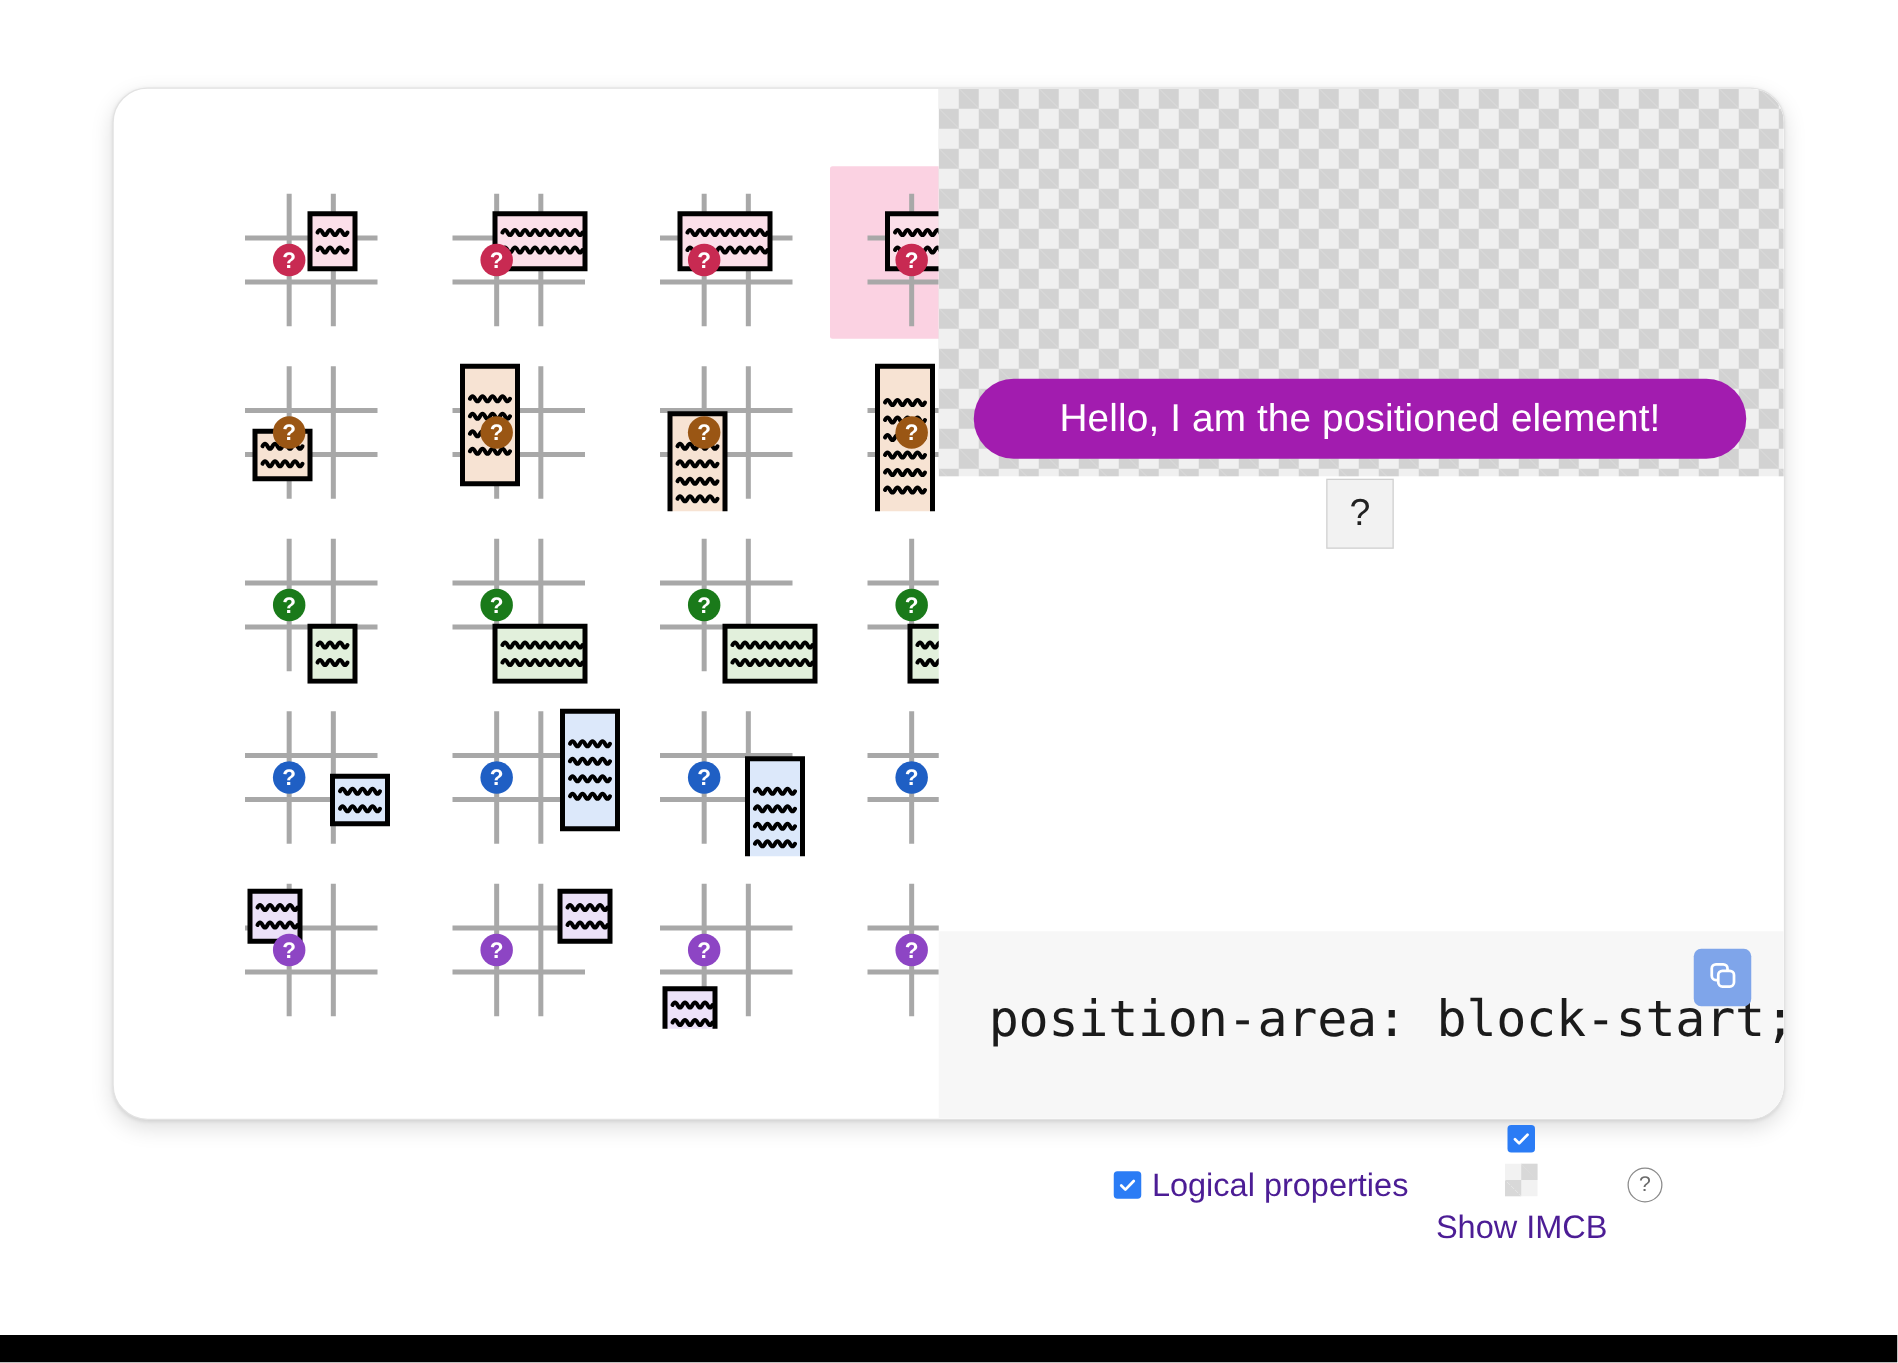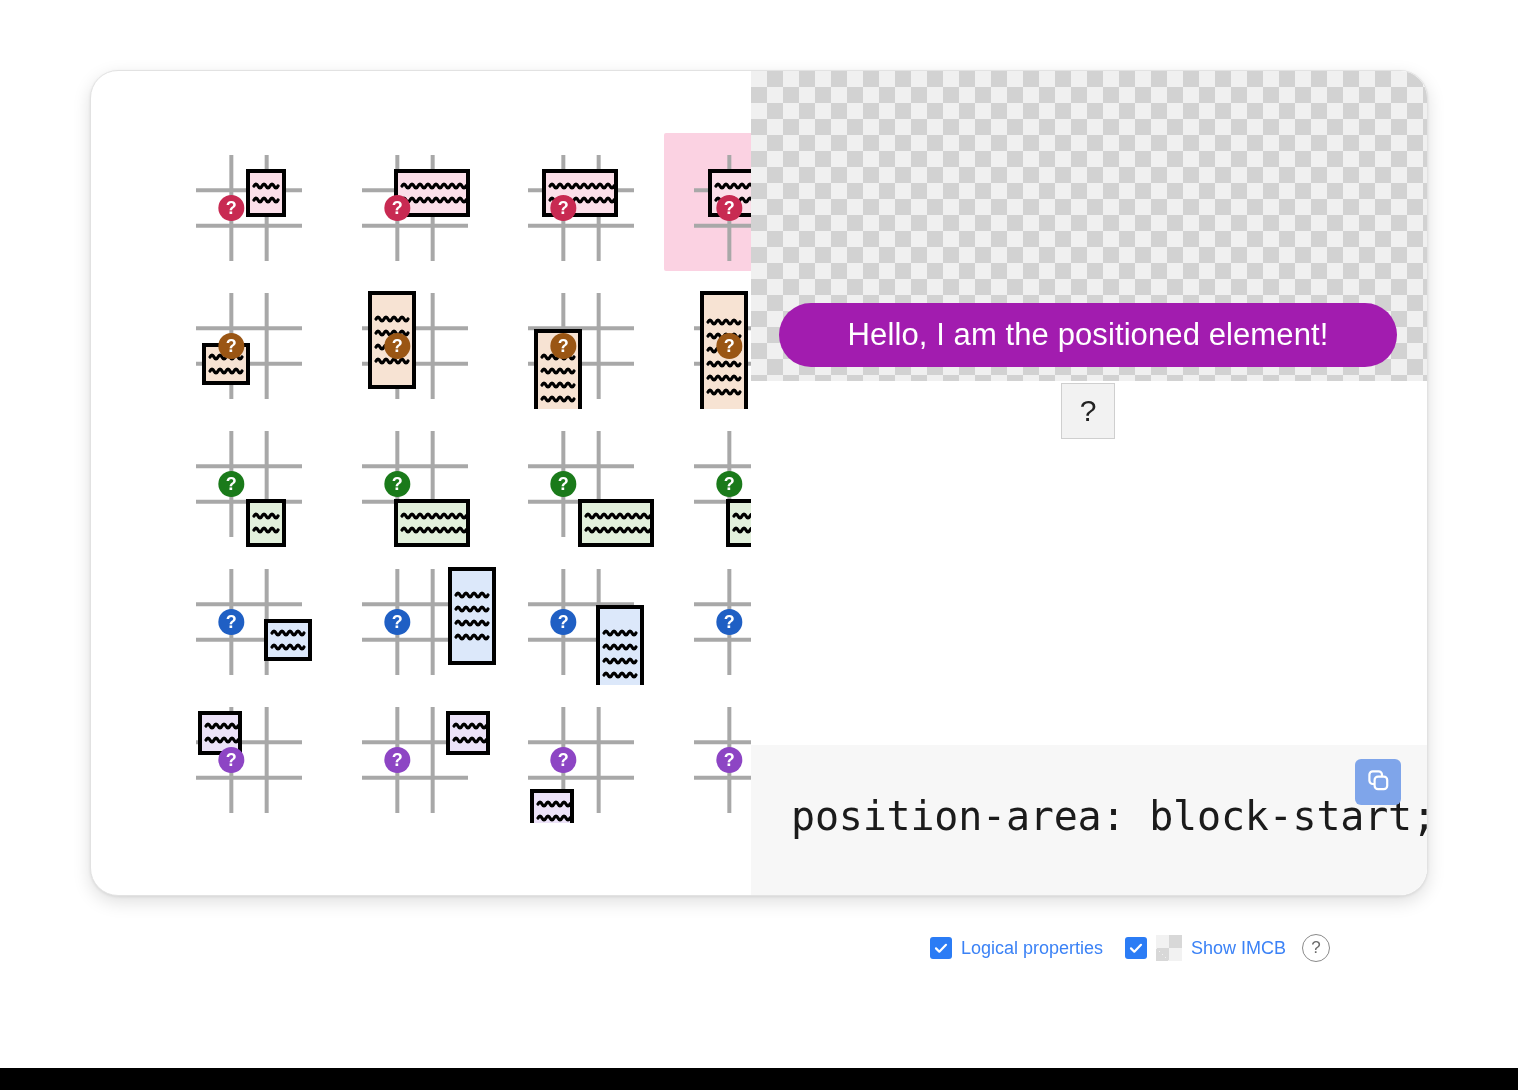--- a/index.html
+++ b/index.html
@@ -78,21 +78,21 @@
     position:absolute;left:0;top:920px;width:1426px;height:56px;
     display:flex;align-items:center;justify-content:flex-end;
     gap:12px;padding-right:0;box-sizing:border-box;
   }
   .ctl{display:flex;align-items:center;gap:9px;}
   .cbx{
     width:22px;height:22px;border-radius:3px;background:#2b7cf5;
     display:flex;align-items:center;justify-content:center;flex:none;
   }
   .cbx svg{display:block;}
-  .ctl-label{font-size:18px;color:#3b82f6;white-space:nowrap;}
+  .ctl-label{font-size:26px;color:#4c1d95;white-space:nowrap;}
   .swatch{
     width:26px;height:26px;flex:none;
     background-image:
       linear-gradient(45deg,#d8d8d8 25%,transparent 25%,transparent 75%,#d8d8d8 75%),
       linear-gradient(45deg,#d8d8d8 25%,transparent 25%,transparent 75%,#d8d8d8 75%);
     background-color:#f2f2f2;background-size:26px 26px;background-position:0 0,13px 13px;
   }
   .help-icon{
     width:26px;height:26px;border-radius:50%;border:1.6px solid #8a8a8a;
     color:#6a6a6a;font-size:17px;display:flex;align-items:center;justify-content:center;
@@ -540,21 +540,21 @@
 
     <div class="ctl">
       <span class="cbx">
         <svg width="16" height="16" viewBox="0 0 16 16">
             <path d="M3 8.4 L6.3 11.7 L13 4.8" stroke="#fff" stroke-width="2.2" fill="none" stroke-linecap="round" stroke-linejoin="round"></path>
           </svg>
       </span>
       <span class="ctl-label">Logical properties</span>
     </div>
 
-    <div class="ctl" style="margin-left:10px;">
+    <div class="ctl" style="margin-left:10px;flex-direction:column;">
       <span class="cbx">
         <svg width="16" height="16" viewBox="0 0 16 16">
             <path d="M3 8.4 L6.3 11.7 L13 4.8" stroke="#fff" stroke-width="2.2" fill="none" stroke-linecap="round" stroke-linejoin="round"></path>
           </svg>
       </span>
       <span class="swatch"></span>
       <span class="ctl-label">Show IMCB</span>
     </div>
 
     <div class="help-icon" style="margin-left:4px;margin-right:96px;">

